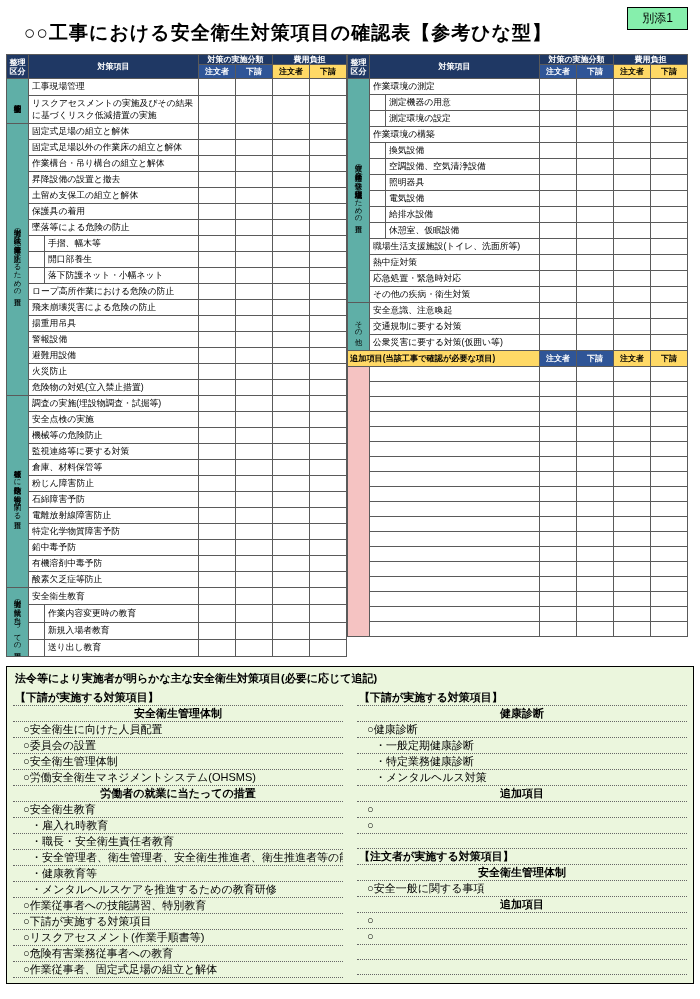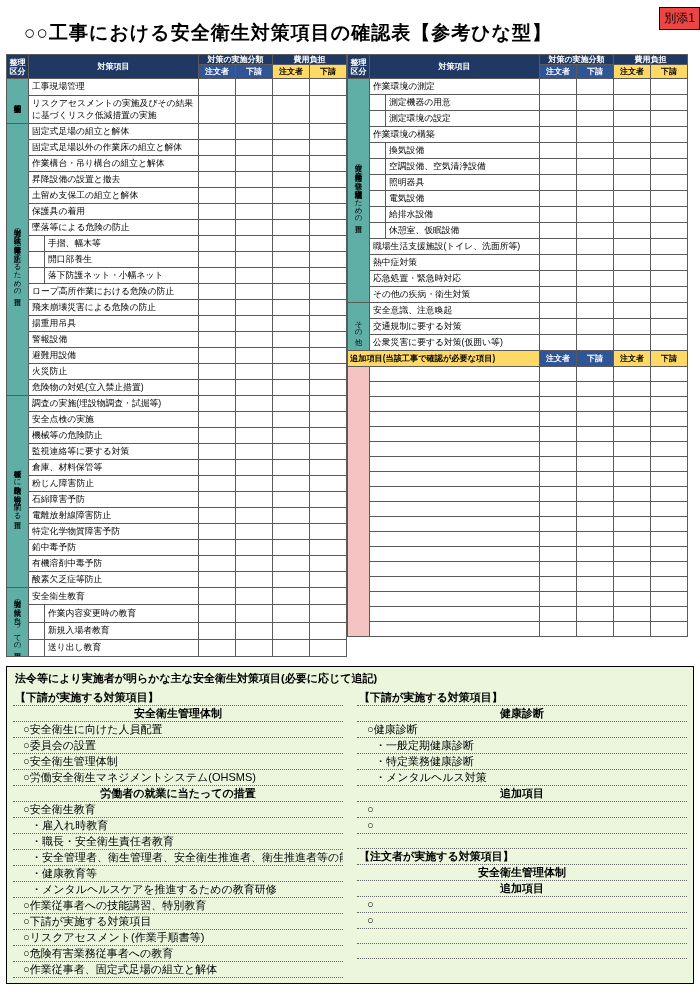--- a/index.html
+++ b/index.html
@@ -2,22 +2,22 @@
 <html><head>
 <meta charset="utf-8">
 <style>
   * { box-sizing: border-box; }
   html,body { margin:0; padding:0; }
   body {
     width:700px; height:999px; background:#ffffff; position:relative;
     font-family:"Liberation Sans","DejaVu Sans",sans-serif; color:#000;
   }
   .attach {
-    position:absolute; top:7px; right:0;
-    border:1.6px solid #000; padding:2px 4px; font-size:12px; background:#ef4444;
+    position:absolute; top:7px; right:12px;
+    border:1.6px solid #000; padding:2px 14px; font-size:12px; background:#86efac;
   }
   .title {
     font-size:19px; font-weight:bold; letter-spacing:1px;
     margin:20px 0 8px 24px;
   }
   .tables { display:flex; padding:0 6px; align-items:flex-start; }
   table.chk { border-collapse:collapse; table-layout:fixed; border:1.5px solid #000; }
   .chk th, .chk td { border:1px solid #5a5a5a; padding:0; overflow:hidden; }
   .mainh { background:#1F3864; color:#fff; font-size:8px; font-weight:bold; line-height:9px; padding:1px; text-align:center; }
   .subb { background:#2F5597; color:#fff; }
@@ -652,20 +652,21 @@
           <div class="brow item">○健康診断</div>
           <div class="brow item2">・一般定期健康診断</div>
           <div class="brow item2">・特定業務健康診断</div>
           <div class="brow item2">・メンタルヘルス対策</div>
           <div class="brow group">追加項目</div>
           <div class="brow item">○</div>
           <div class="brow item">○</div>
           <div class="brow blank"></div>
           <div class="brow header">【注文者が実施する対策項目】</div>
           <div class="brow group">安全衛生管理体制</div>
+          <div class="brow item">○安全一般に関する事項</div>
           <div class="brow group">追加項目</div>
           <div class="brow item">○</div>
           <div class="brow item">○</div>
           <div class="brow blank"></div>
           <div class="brow blank"></div>
         </div>
     </div>
   </div>
 
 </div>

